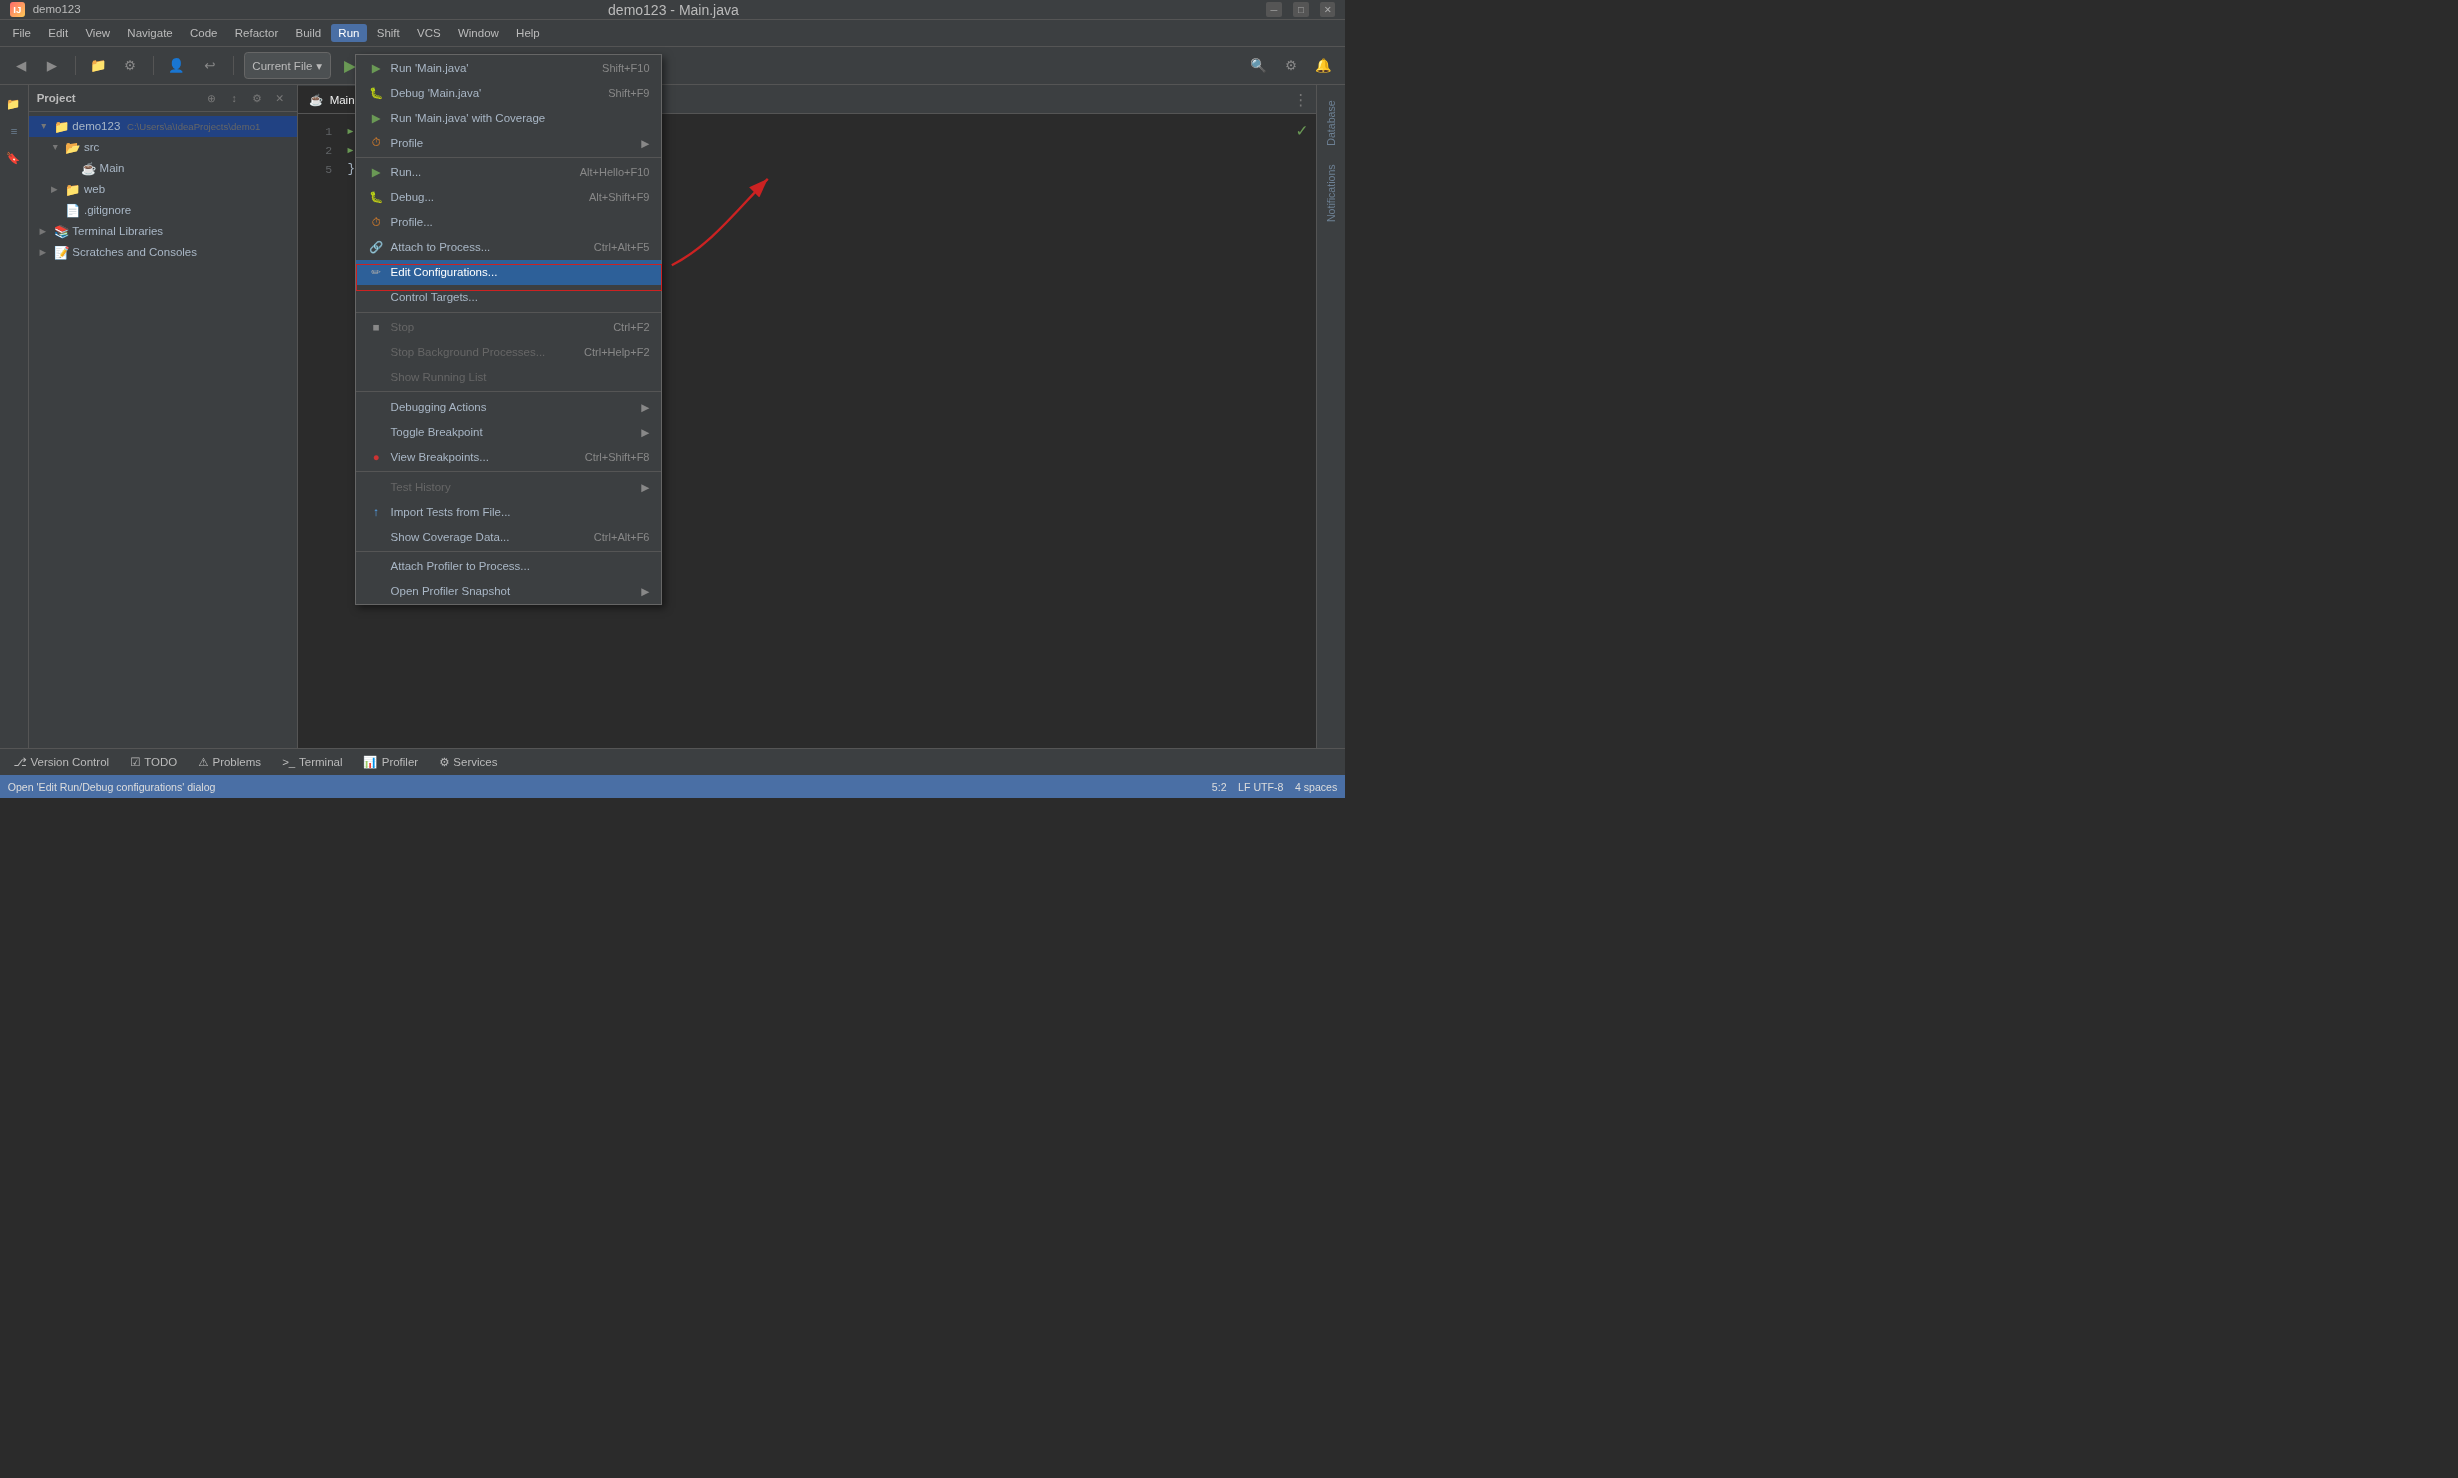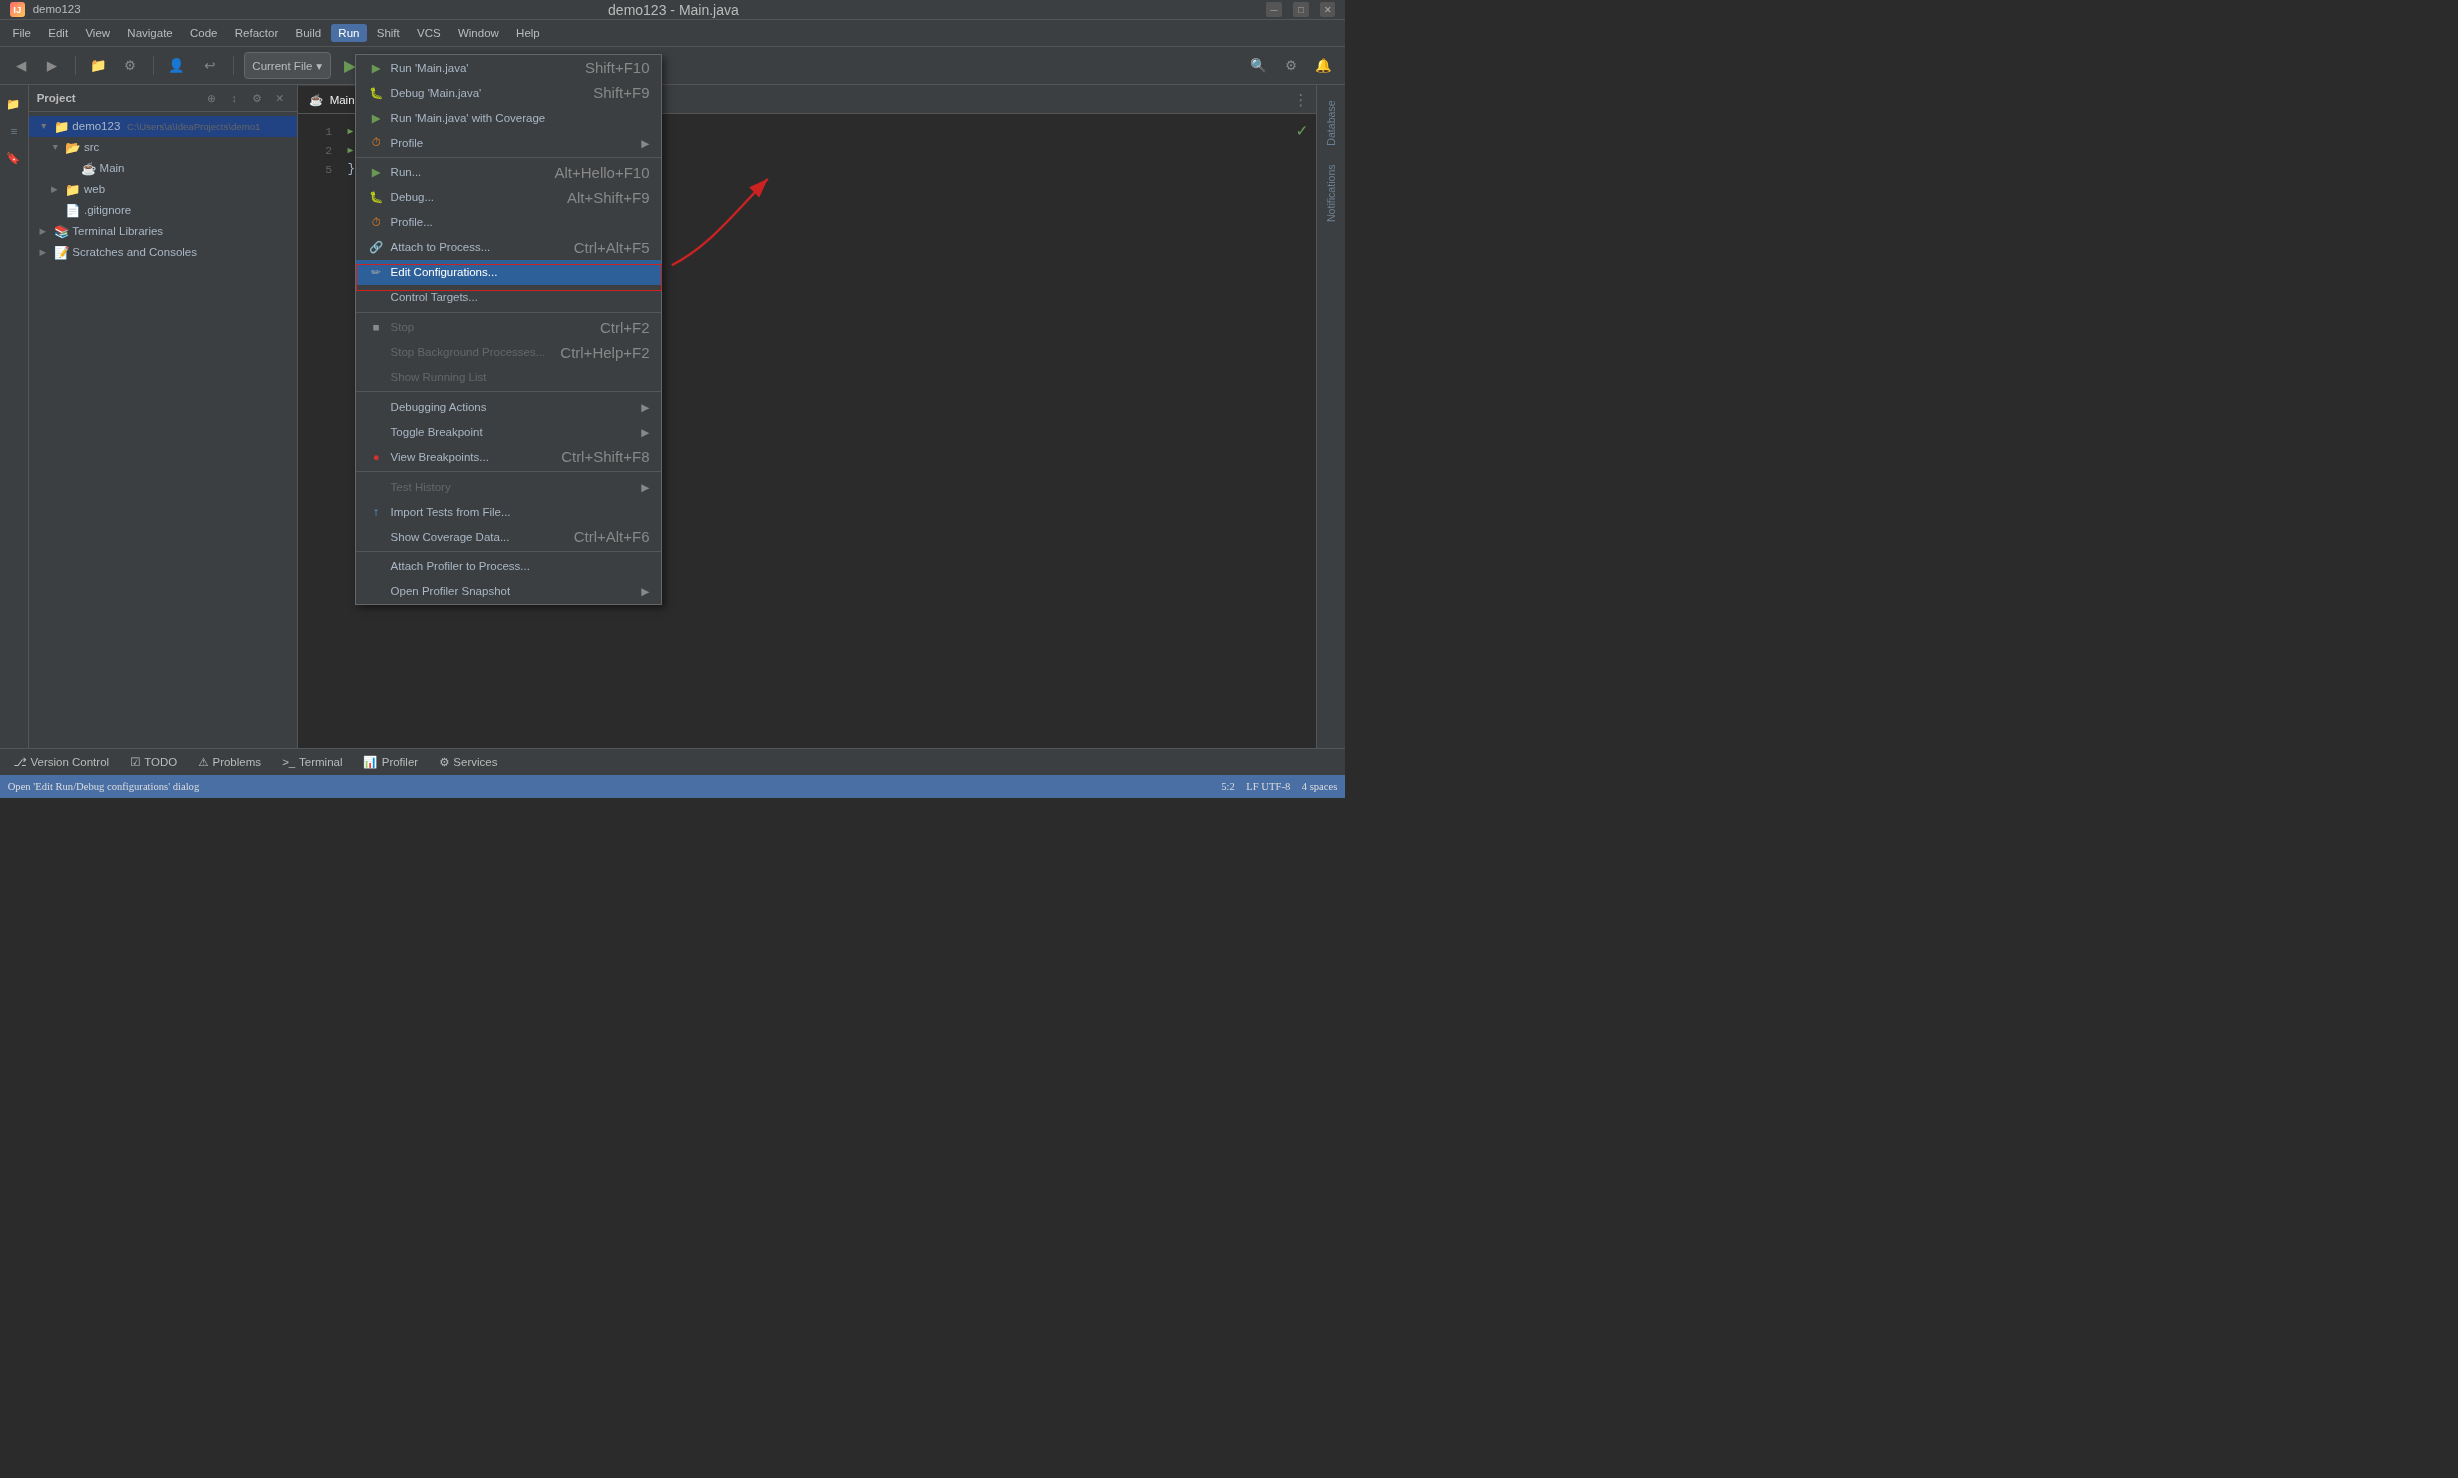--- a/index.html
+++ b/index.html
@@ -327,21 +327,20 @@
     
     .status-bar {
       height: 23px;
       background: #4a6fa5;
       display: flex;
       align-items: center;
       padding: 0 7.7px;
       font-size: 10.6px;
       color: #ddd;
       gap: 25px;
-      font-family: Liberation Serif, serif;
     }
     .status-bar-right {
       margin-left: auto;
       display: flex;
       gap: 11.5px;
     }
 
     
     .dropdown-overlay {
       position: absolute;
@@ -378,21 +377,21 @@
       position: relative;
     }
     .run-menu-item.highlighted {
       background: #2d6099;
       color: white;
     }
     .run-menu-item.disabled { color: #666; cursor: default; }
     .run-menu-item .shortcut {
       margin-left: auto;
       color: #888;
-      font-size: 15px;
+      font-size: 11px;
     }
     .run-menu-item .arrow {
       margin-left: auto;
       color: #888;
       font-size: 10.6px;
     }
     .run-menu-item .item-icon {
       width: 17.3px;
       margin-right: 5.8px;
       font-size: 11.5px;

